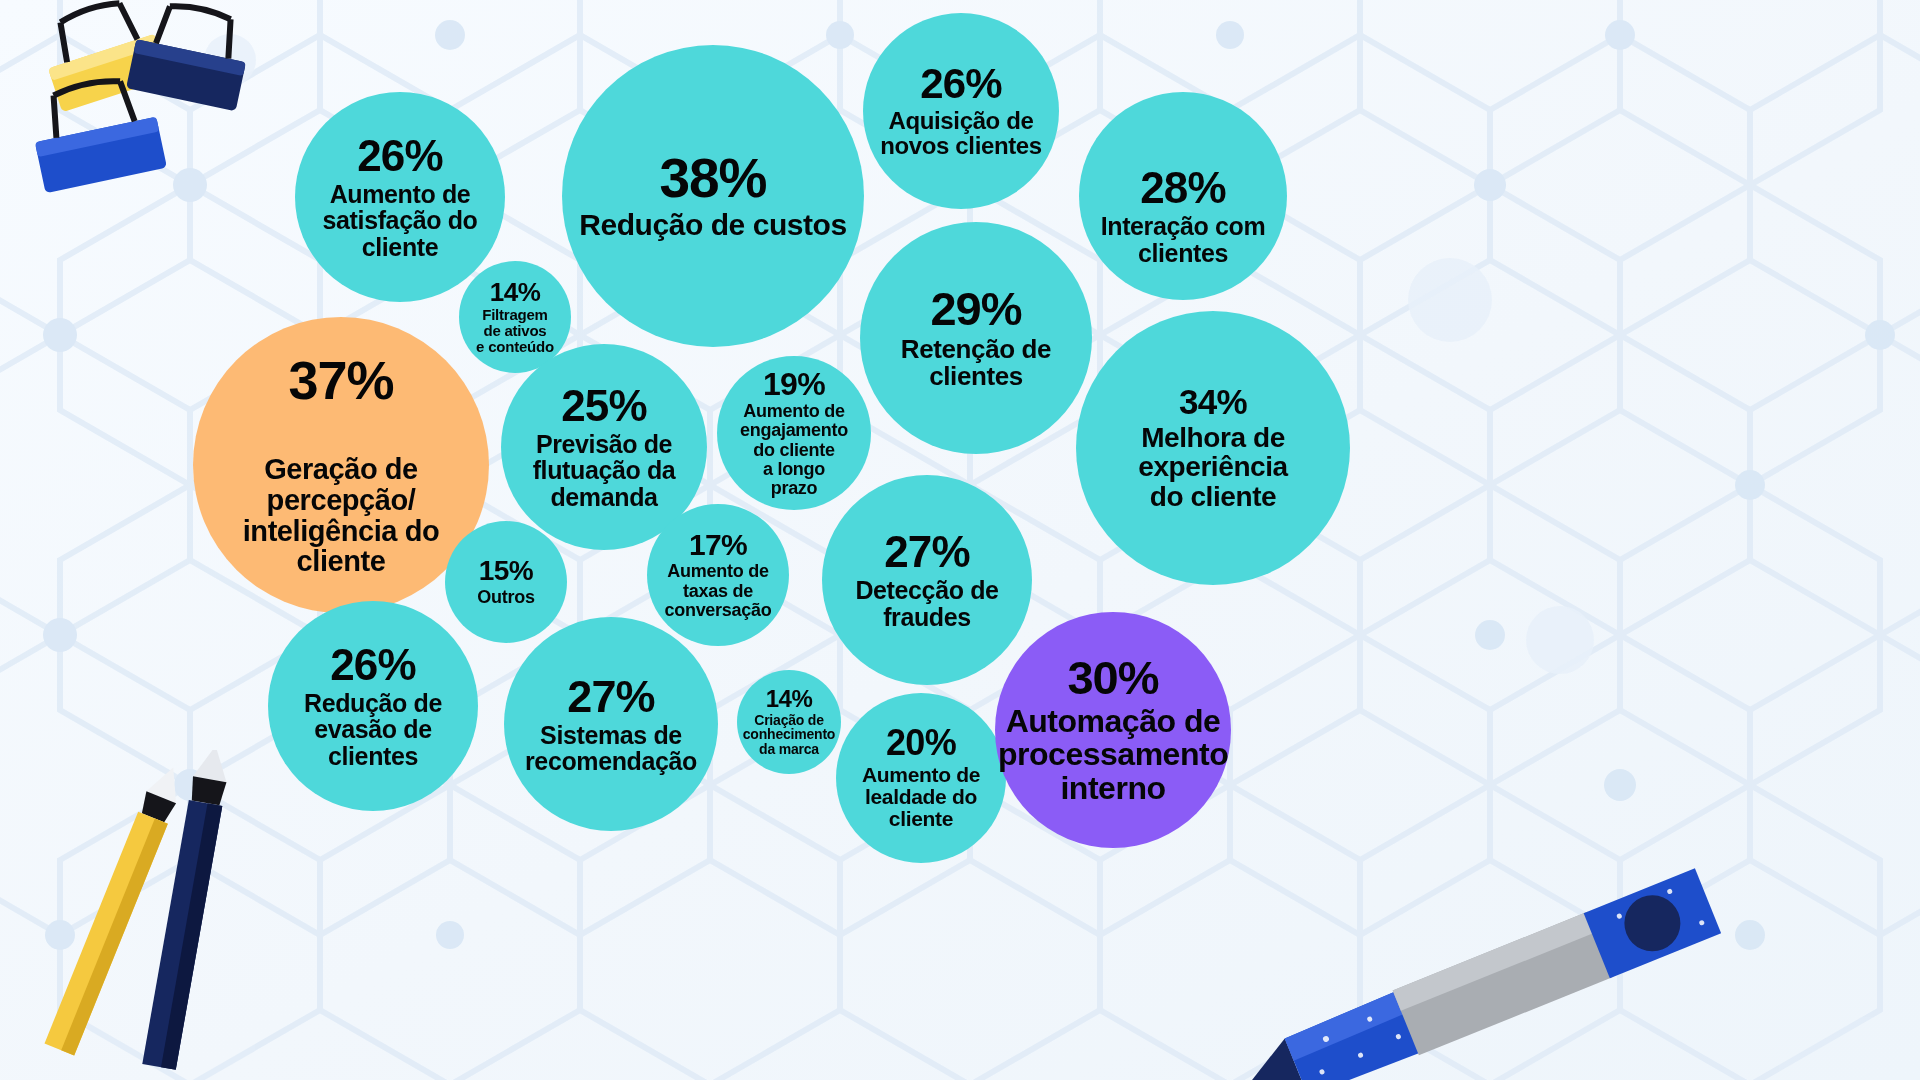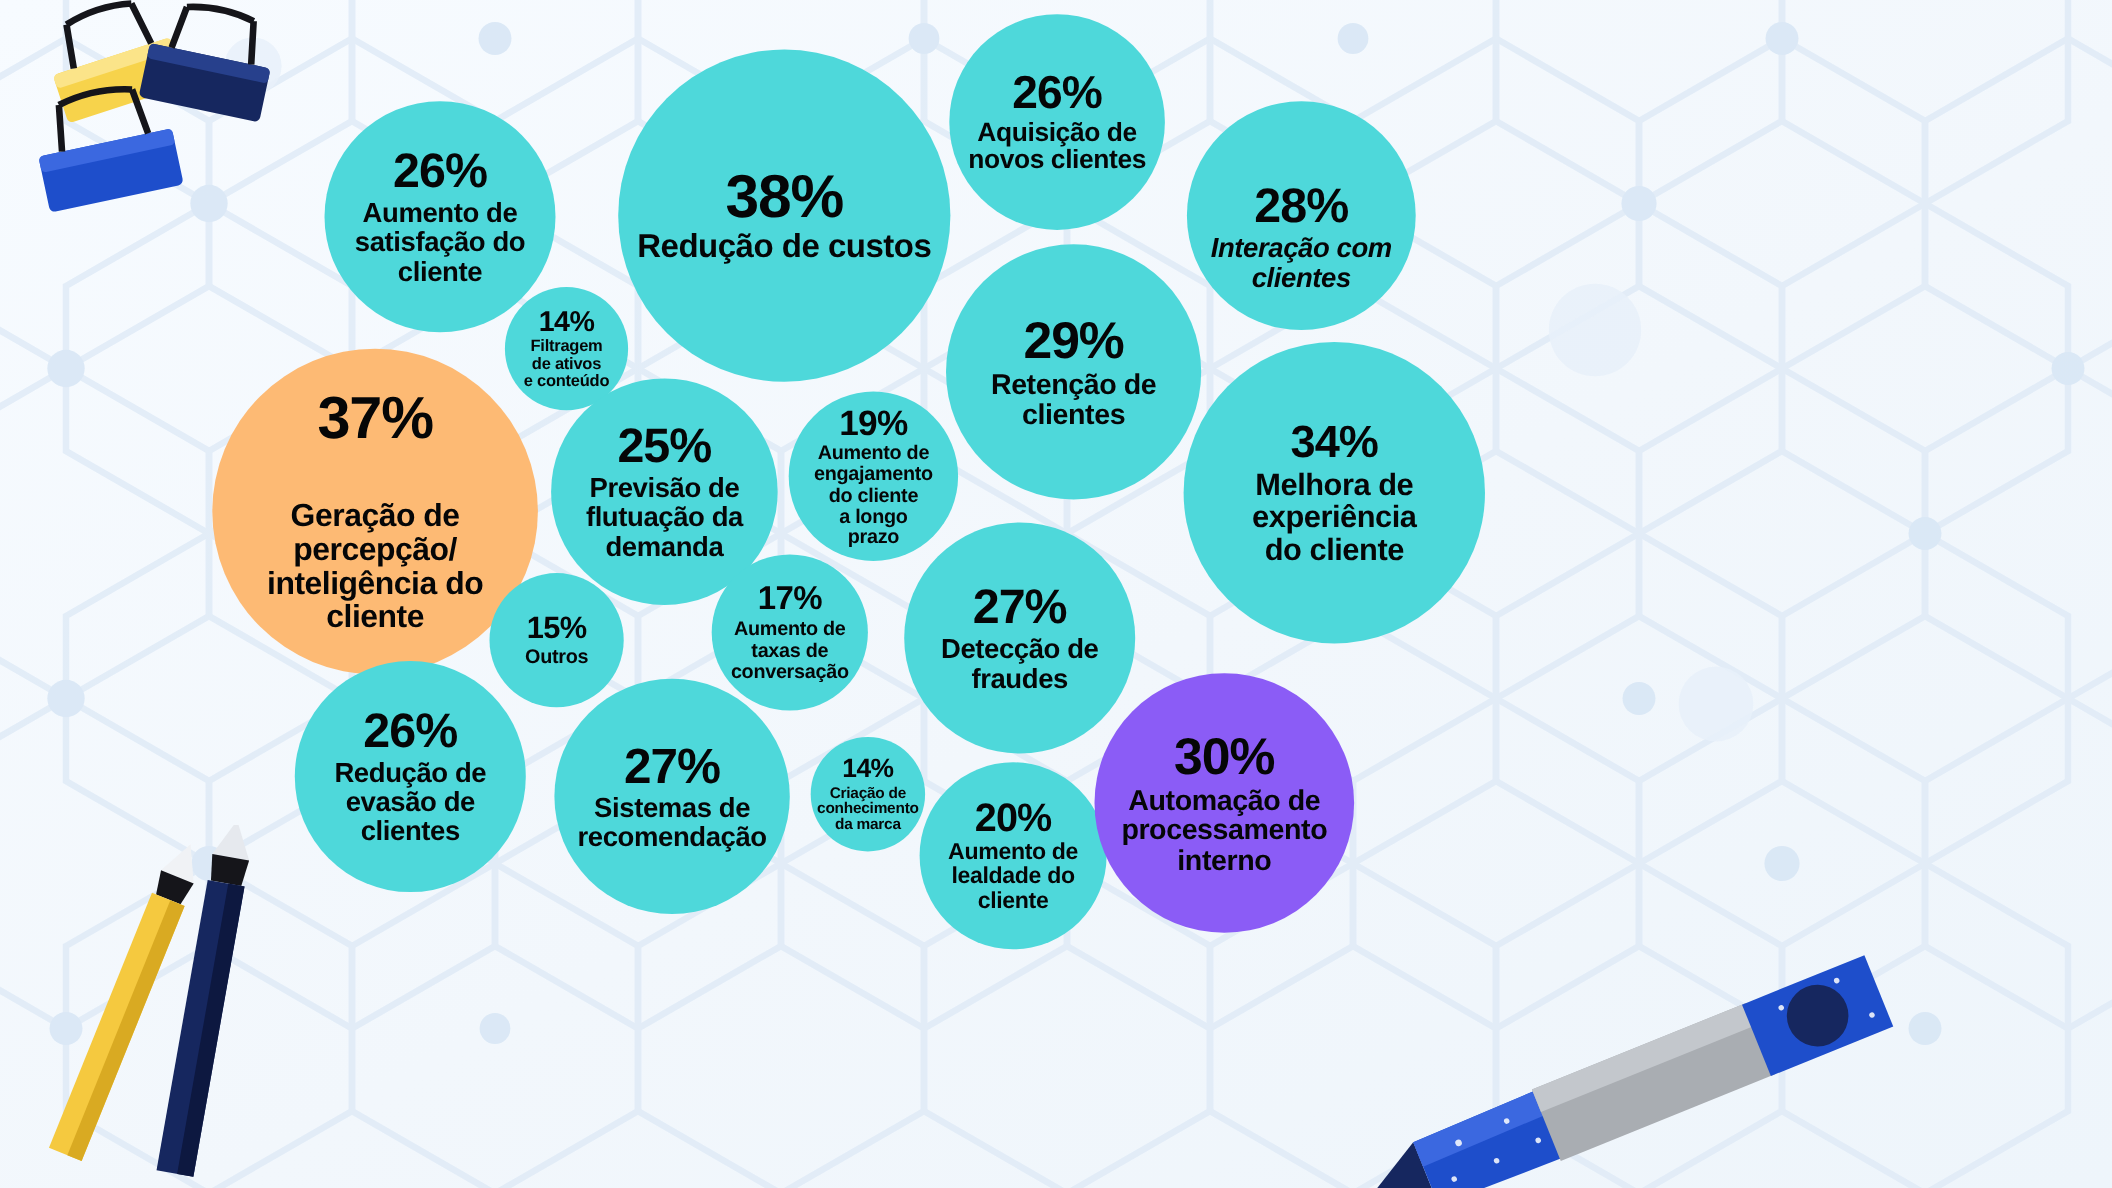--- a/index.html
+++ b/index.html
@@ -232,21 +232,21 @@
         <div class="pct" style="font-size: 55px;">38%</div>
         <div class="lbl" style="font-size: 30px; max-width: 294.45px;">Redução de custos</div>
       </div>
       <div class="bubble" style="left: 863px; top: 13px; width: 196px; height: 196px; background: rgb(78, 216, 218); color: rgb(5, 6, 7);">
         <div class="pct" style="font-size: 42px;">26%</div>
         <div class="lbl" style="font-size: 24px; max-width: 191.1px;">Aquisição de
 novos clientes</div>
       </div>
       <div class="bubble" style="left: 1079px; top: 92px; width: 208px; height: 208px; background: rgb(78, 216, 218); color: rgb(5, 6, 7);">
         <div class="pct" style="font-size: 44px; margin-top: 40px;">28%</div>
-        <div class="lbl" style="font-size: 25px; max-width: 202.8px; font-style: italic;">Interação com
+        <div class="lbl" style="font-size: 25px; max-width: 202.8px;">Interação com
 clientes</div>
       </div>
       <div class="bubble" style="left: 459px; top: 261px; width: 112px; height: 112px; background: rgb(78, 216, 218); color: rgb(5, 6, 7);">
         <div class="pct" style="font-size: 26px;">14%</div>
         <div class="lbl" style="font-size: 15px; max-width: 109.2px;">Filtragem
 de ativos
 e conteúdo</div>
       </div>
       <div class="bubble" style="left: 860px; top: 222px; width: 232px; height: 232px; background: rgb(78, 216, 218); color: rgb(5, 6, 7);">
         <div class="pct" style="font-size: 47px;">29%</div>
@@ -265,21 +265,21 @@
       </div>
       <div class="bubble" style="left: 717px; top: 356px; width: 154px; height: 154px; background: rgb(78, 216, 218); color: rgb(5, 6, 7);">
         <div class="pct" style="font-size: 32px;">19%</div>
         <div class="lbl" style="font-size: 18px; max-width: 150.15px;">Aumento de
 engajamento
 do cliente
 a longo
 prazo</div>
       </div>
       <div class="bubble" style="left: 1076px; top: 311px; width: 274px; height: 274px; background: rgb(78, 216, 218); color: rgb(5, 6, 7);">
-        <div class="pct" style="font-size: 41px;">34%</div>
+        <div class="pct" style="font-size: 35px;">34%</div>
         <div class="lbl" style="font-size: 28px; max-width: 267.15px;">Melhora de experiência
 do cliente</div>
       </div>
       <div class="bubble" style="left: 445px; top: 521px; width: 122px; height: 122px; background: rgb(78, 216, 218); color: rgb(5, 6, 7);">
         <div class="pct" style="font-size: 28px;">15%</div>
         <div class="lbl" style="font-size: 18px; max-width: 118.95px;">Outros</div>
       </div>
       <div class="bubble" style="left: 647px; top: 504px; width: 142px; height: 142px; background: rgb(78, 216, 218); color: rgb(5, 6, 7);">
         <div class="pct" style="font-size: 30px;">17%</div>
         <div class="lbl" style="font-size: 18px; max-width: 138.45px;">Aumento de
@@ -309,19 +309,19 @@
 da marca</div>
       </div>
       <div class="bubble" style="left: 836px; top: 693px; width: 170px; height: 170px; background: rgb(78, 216, 218); color: rgb(5, 6, 7);">
         <div class="pct" style="font-size: 36px;">20%</div>
         <div class="lbl" style="font-size: 21px; max-width: 165.75px;">Aumento de
 lealdade do
 cliente</div>
       </div>
       <div class="bubble" style="left: 995px; top: 612px; width: 236px; height: 236px; background: #8b5cf6; color: rgb(5, 6, 7);">
         <div class="pct" style="font-size: 47px;">30%</div>
-        <div class="lbl" style="font-size: 26px; max-width: 230.1px;">Automação de
+        <div class="lbl" style="font-size: 32px; max-width: 230.1px;">Automação de
 processamento
 interno</div>
       </div>
     </div>
 
 </div>
 
 </body></html>

